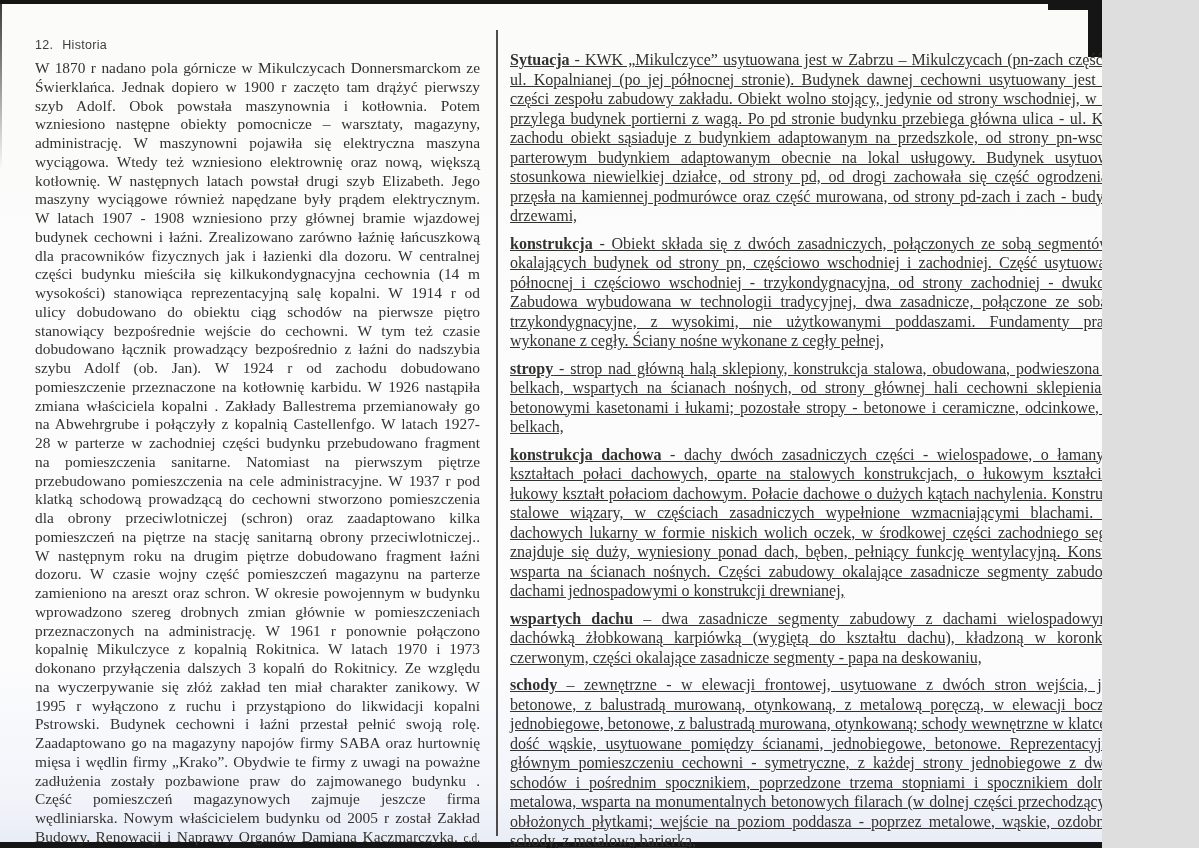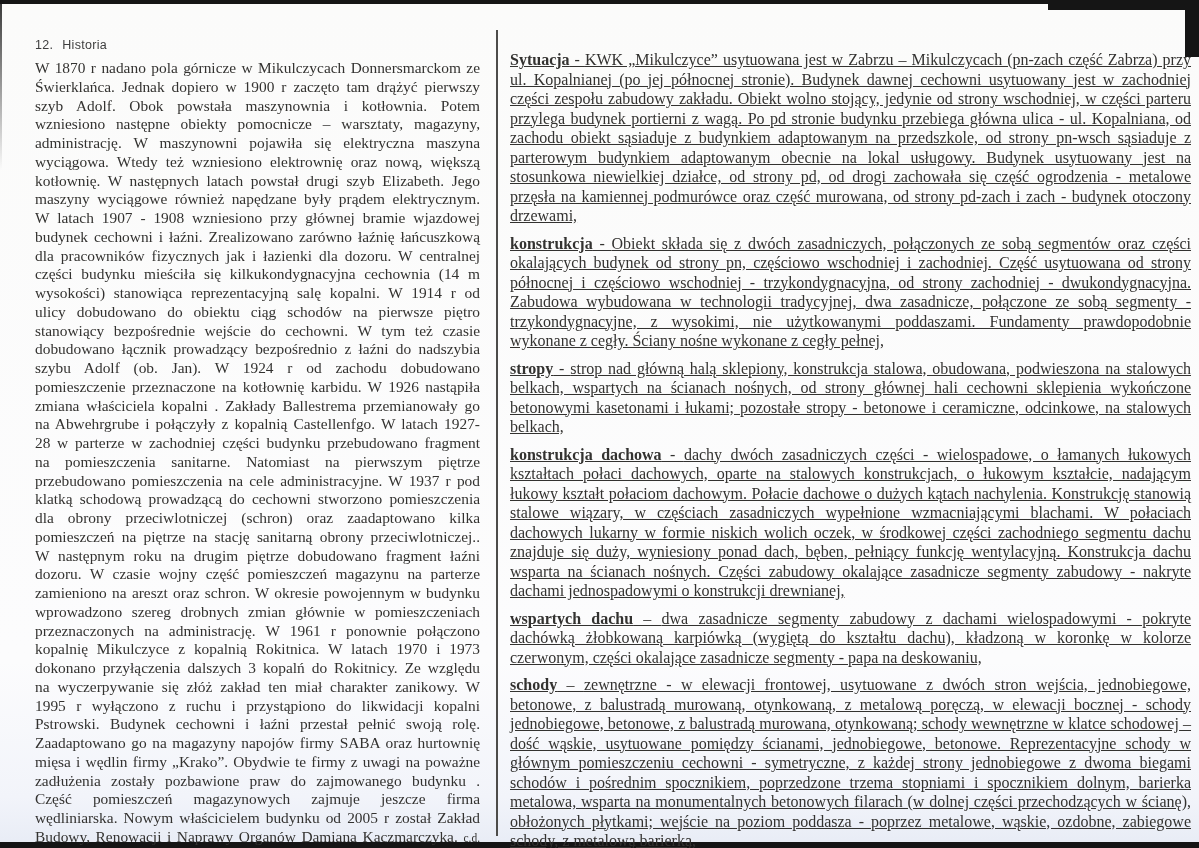--- a/index.html
+++ b/index.html
@@ -1,17 +1,17 @@
 <!DOCTYPE html>
 <html lang="pl"><head>
 <meta charset="utf-8">
 <style>
   html,body { margin:0; padding:0; background:#dedede; }
   .page {
-    position:relative; width:1199px; height:848px; overflow:hidden;
+    position:relative; width:1102px; height:848px; overflow:hidden;
     background: linear-gradient(180deg, #fbfbfa 0%, #fcfcfd 78%, #f2f4fa 94%, #e9edf6 99%);
     font-family:"Liberation Serif","DejaVu Serif",serif;
     color:#333230;
   }
   
   .edge { position:absolute; background:#151515; }
   .edge-top        { top:0; left:0; width:100%; height:4px; }
   .edge-top-right  { top:0; left:1048px; right:0; height:10px; }
   .edge-corner     { top:0; right:0; width:14px; height:57px; }
   .edge-bottom     { bottom:0; left:0; width:100%; height:6px; }

